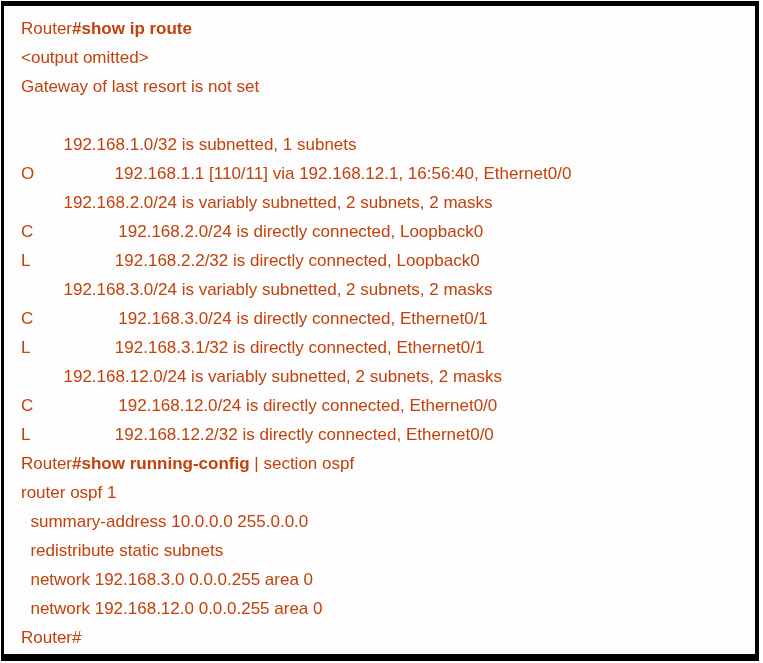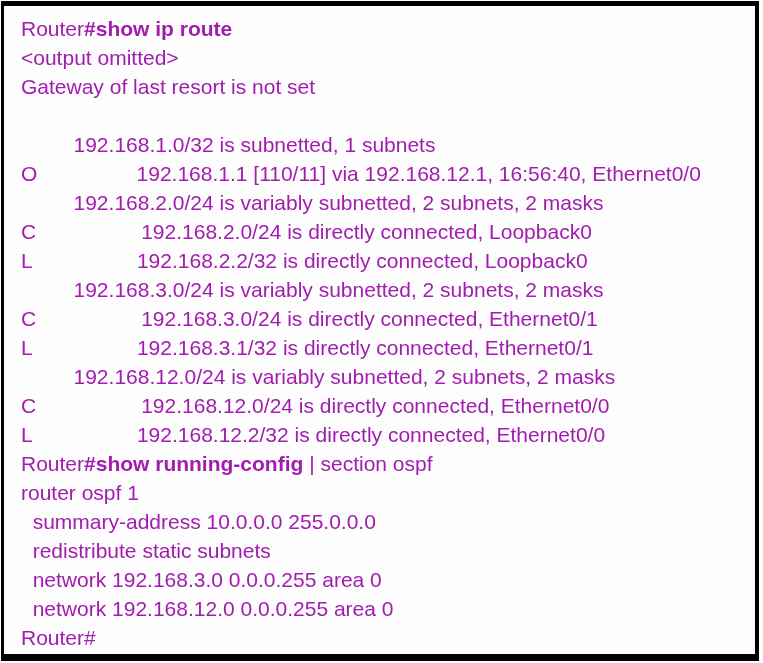--- a/index.html
+++ b/index.html
@@ -26,23 +26,23 @@
     background: #fdfdfd;
   }
   .console-lines {
     position: absolute;
     left: 0;
     top: 0;
     right: 0;
     bottom: 0;
     padding: 8px 4px 0 17px;
     font-family: "Liberation Sans", "DejaVu Sans", sans-serif;
-    font-size: 21px;
+    font-size: 17px;
     line-height: 29px;
-    color: #a21caf;
+    color: #c2410c;
     white-space: pre;
     overflow: hidden;
   }
   .line {
     min-height: 29px;
   }
   .bold {
     font-weight: bold;
   }
 </style>

